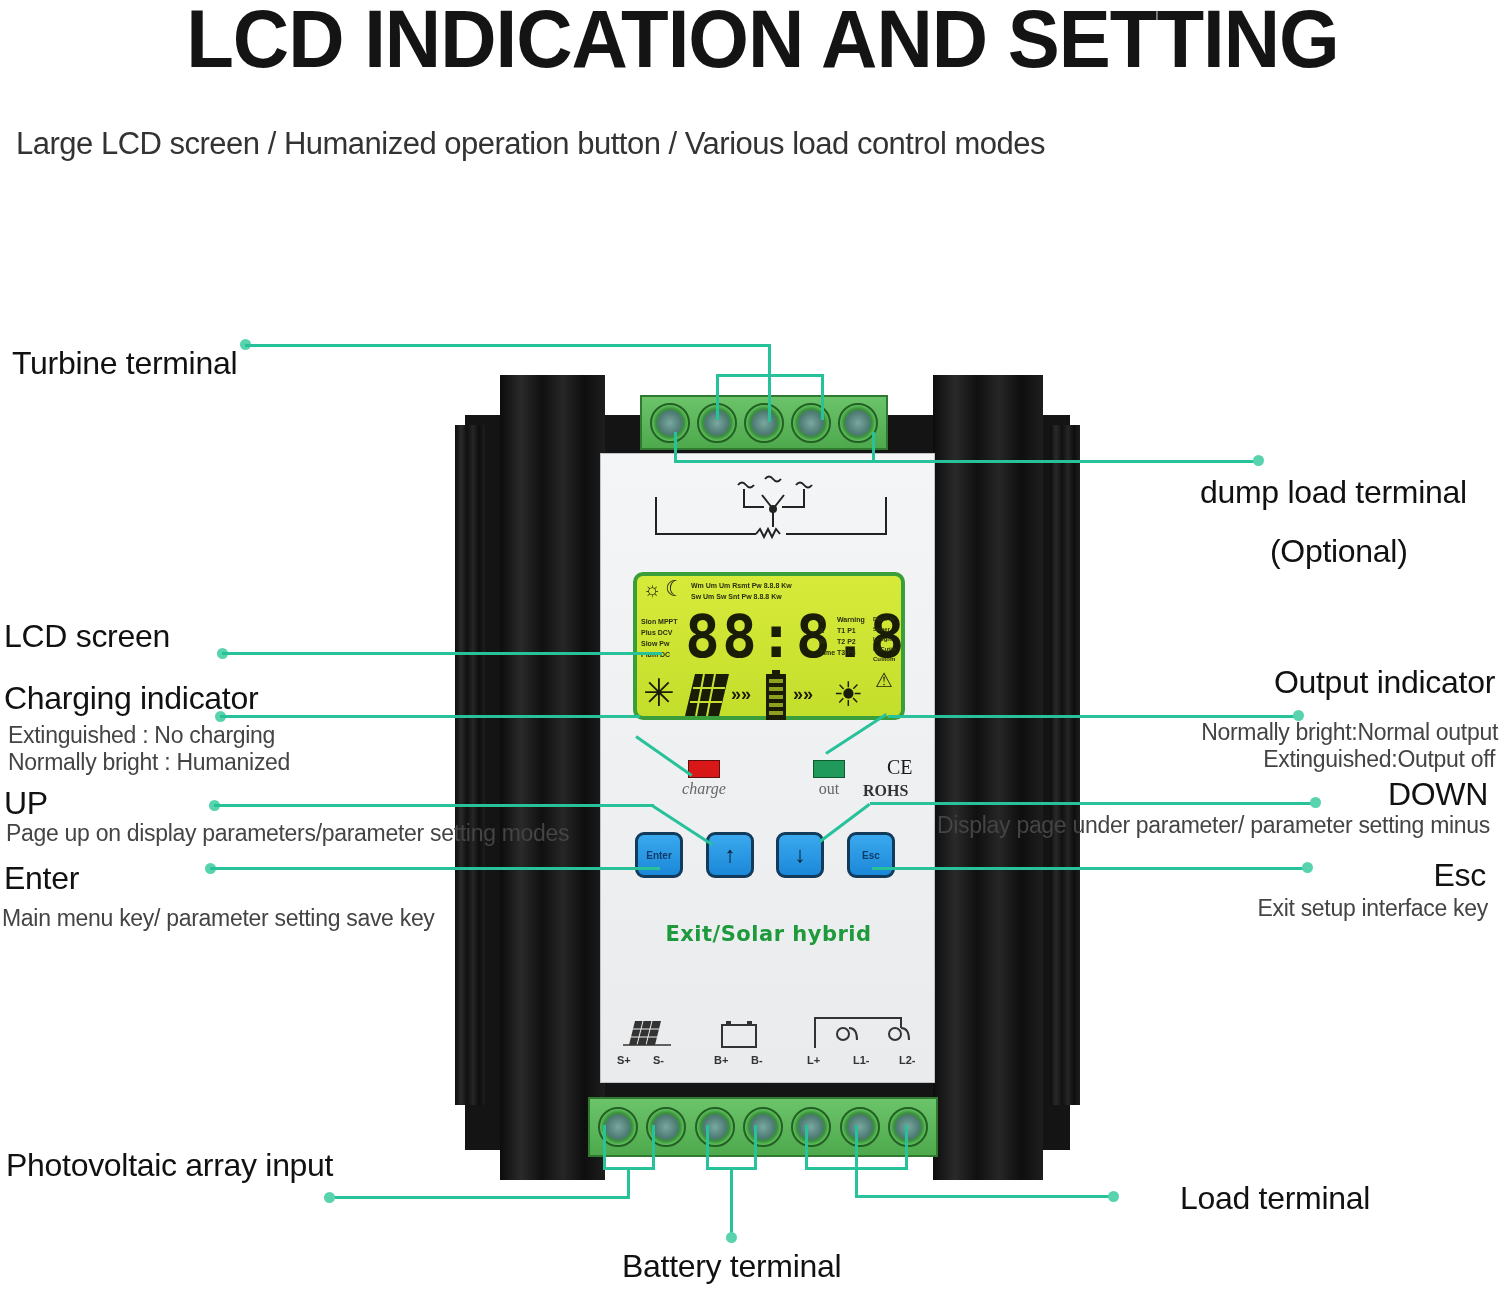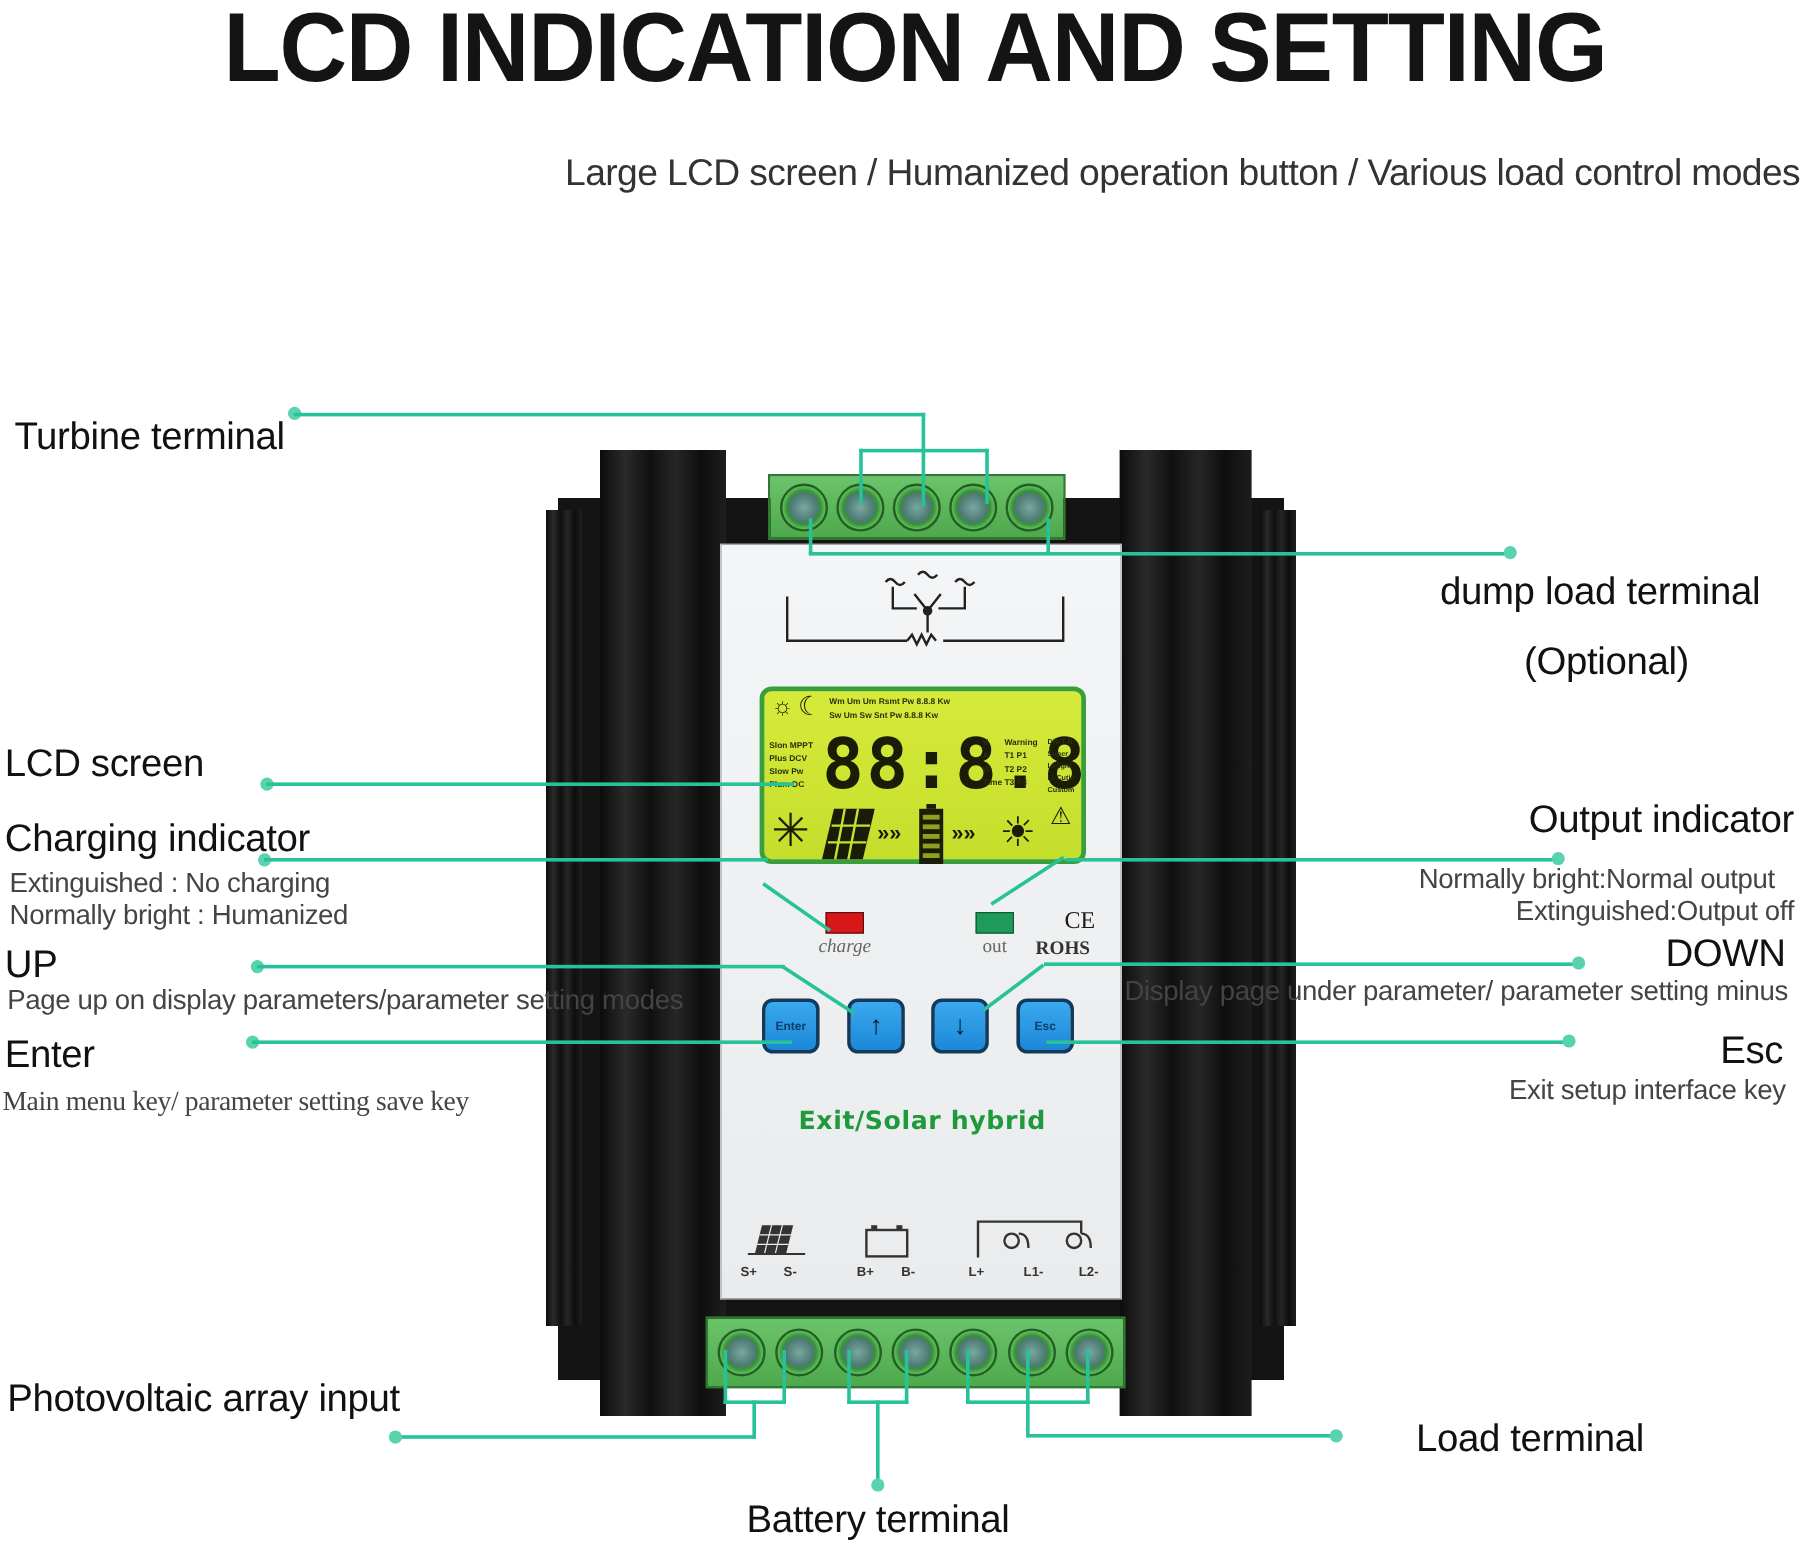--- a/index.html
+++ b/index.html
@@ -1,21 +1,21 @@
 <!DOCTYPE html>
 <html><head>
 <meta charset="utf-8">
 <style>
   * { box-sizing: border-box; margin: 0; padding: 0; }
   html, body { width: 1500px; height: 1289px; background: #ffffff; overflow: hidden; }
   body { position: relative; font-family: "Liberation Sans", sans-serif; color: #1a1a1a; }
   .abs { position: absolute; }
 
   .title { left: 0; top: -6px; width: 1525px; text-align: center; font-size: 78px; font-weight: bold; letter-spacing: -1px; color: #141414; transform: scaleY(1.05); }
-  .subtitle { left: 0; top: 126px; width: 1500px; text-align: right; font-size: 31px; color: #333; letter-spacing: -0.5px; padding-left: 16px; }
+  .subtitle { left: 0; top: 126px; width: 1500px; text-align: left; font-size: 31px; color: #333; letter-spacing: -0.5px; padding-left: 16px; }
 
   
   .fin { background: linear-gradient(90deg,#0c0c0c 0%,#2a2a2a 20%,#101010 40%,#262626 60%,#0e0e0e 80%,#1e1e1e 100%); }
   .body-dark { background: #141414; }
   .faceplate { background: linear-gradient(180deg,#f4f5f6,#e9ebec); border: 1px solid #bfc3c5; }
   .terminal-block { background: linear-gradient(180deg,#6cc46a,#4ea84c); border: 2px solid #2f7a30; display: flex; align-items: center; justify-content: space-around; padding: 0 4px; }
   .screw { width: 40px; height: 40px; border-radius: 50%; background: radial-gradient(circle,#7aa7a0 0%,#4d7a73 45%,#3a8f3c 55%,#5dc05a 70%,#2f6a2f 100%); border: 2px solid #245f25; }
 
   .lcd { background: linear-gradient(180deg,#d7ea3a,#c4de2c); border: 4px solid #3a9f3a; border-radius: 10px; }
   .lcd-small { font-size: 7px; color: #2a2f10; font-weight: bold; line-height: 12px; }
@@ -261,30 +261,30 @@
 <div class="abs lbl" style="left:12px;top:345px;">Turbine terminal</div>
 <div class="abs lbl" style="left:1200px;top:474px;">dump load terminal</div>
 <div class="abs lbl" style="left:1270px;top:533px;">(Optional)</div>
 <div class="abs lbl" style="left:4px;top:618px;">LCD screen</div>
 
 <div class="abs lbl" style="left:4px;top:680px;">Charging indicator</div>
 <div class="abs desc" style="left:8px;top:722px;">Extinguished : No charging</div>
 <div class="abs desc" style="left:8px;top:749px;">Normally bright : Humanized</div>
 
 <div class="abs lbl right" style="right:5px;top:664px;">Output indicator</div>
-<div class="abs desc right" style="right:21px;top:719px;margin-left:48px;">Normally bright:Normal output</div>
+<div class="abs desc right" style="right:2px;top:719px;margin-left:48px;">Normally bright:Normal output</div>
 <div class="abs desc right" style="right:5px;top:746px;">Extinguished:Output off</div>
 
 <div class="abs lbl" style="left:4px;top:785px;">UP</div>
 <div class="abs desc" style="left:6px;top:820px;">Page up on display parameters/parameter setting modes</div>
 
 <div class="abs lbl right" style="right:12px;top:776px;">DOWN</div>
 <div class="abs desc right" style="right:10px;top:812px;">Display page under parameter/ parameter setting minus</div>
 
 <div class="abs lbl" style="left:4px;top:860px;">Enter</div>
-<div class="abs desc" style="left:2px;top:905px;font-family:Liberation Serif, serif;">Main menu key/ parameter setting save key</div>
+<div class="abs desc" style="left:2px;top:905px;">Main menu key/ parameter setting save key</div>
 
 <div class="abs lbl right" style="right:14px;top:857px;">Esc</div>
 <div class="abs desc right" style="right:12px;top:895px;">Exit setup interface key</div>
 
 <div class="abs lbl" style="left:6px;top:1147px;">Photovoltaic array input</div>
 <div class="abs lbl" style="left:622px;top:1248px;">Battery terminal</div>
 <div class="abs lbl" style="left:1180px;top:1180px;">Load terminal</div>
 
 </body></html>

